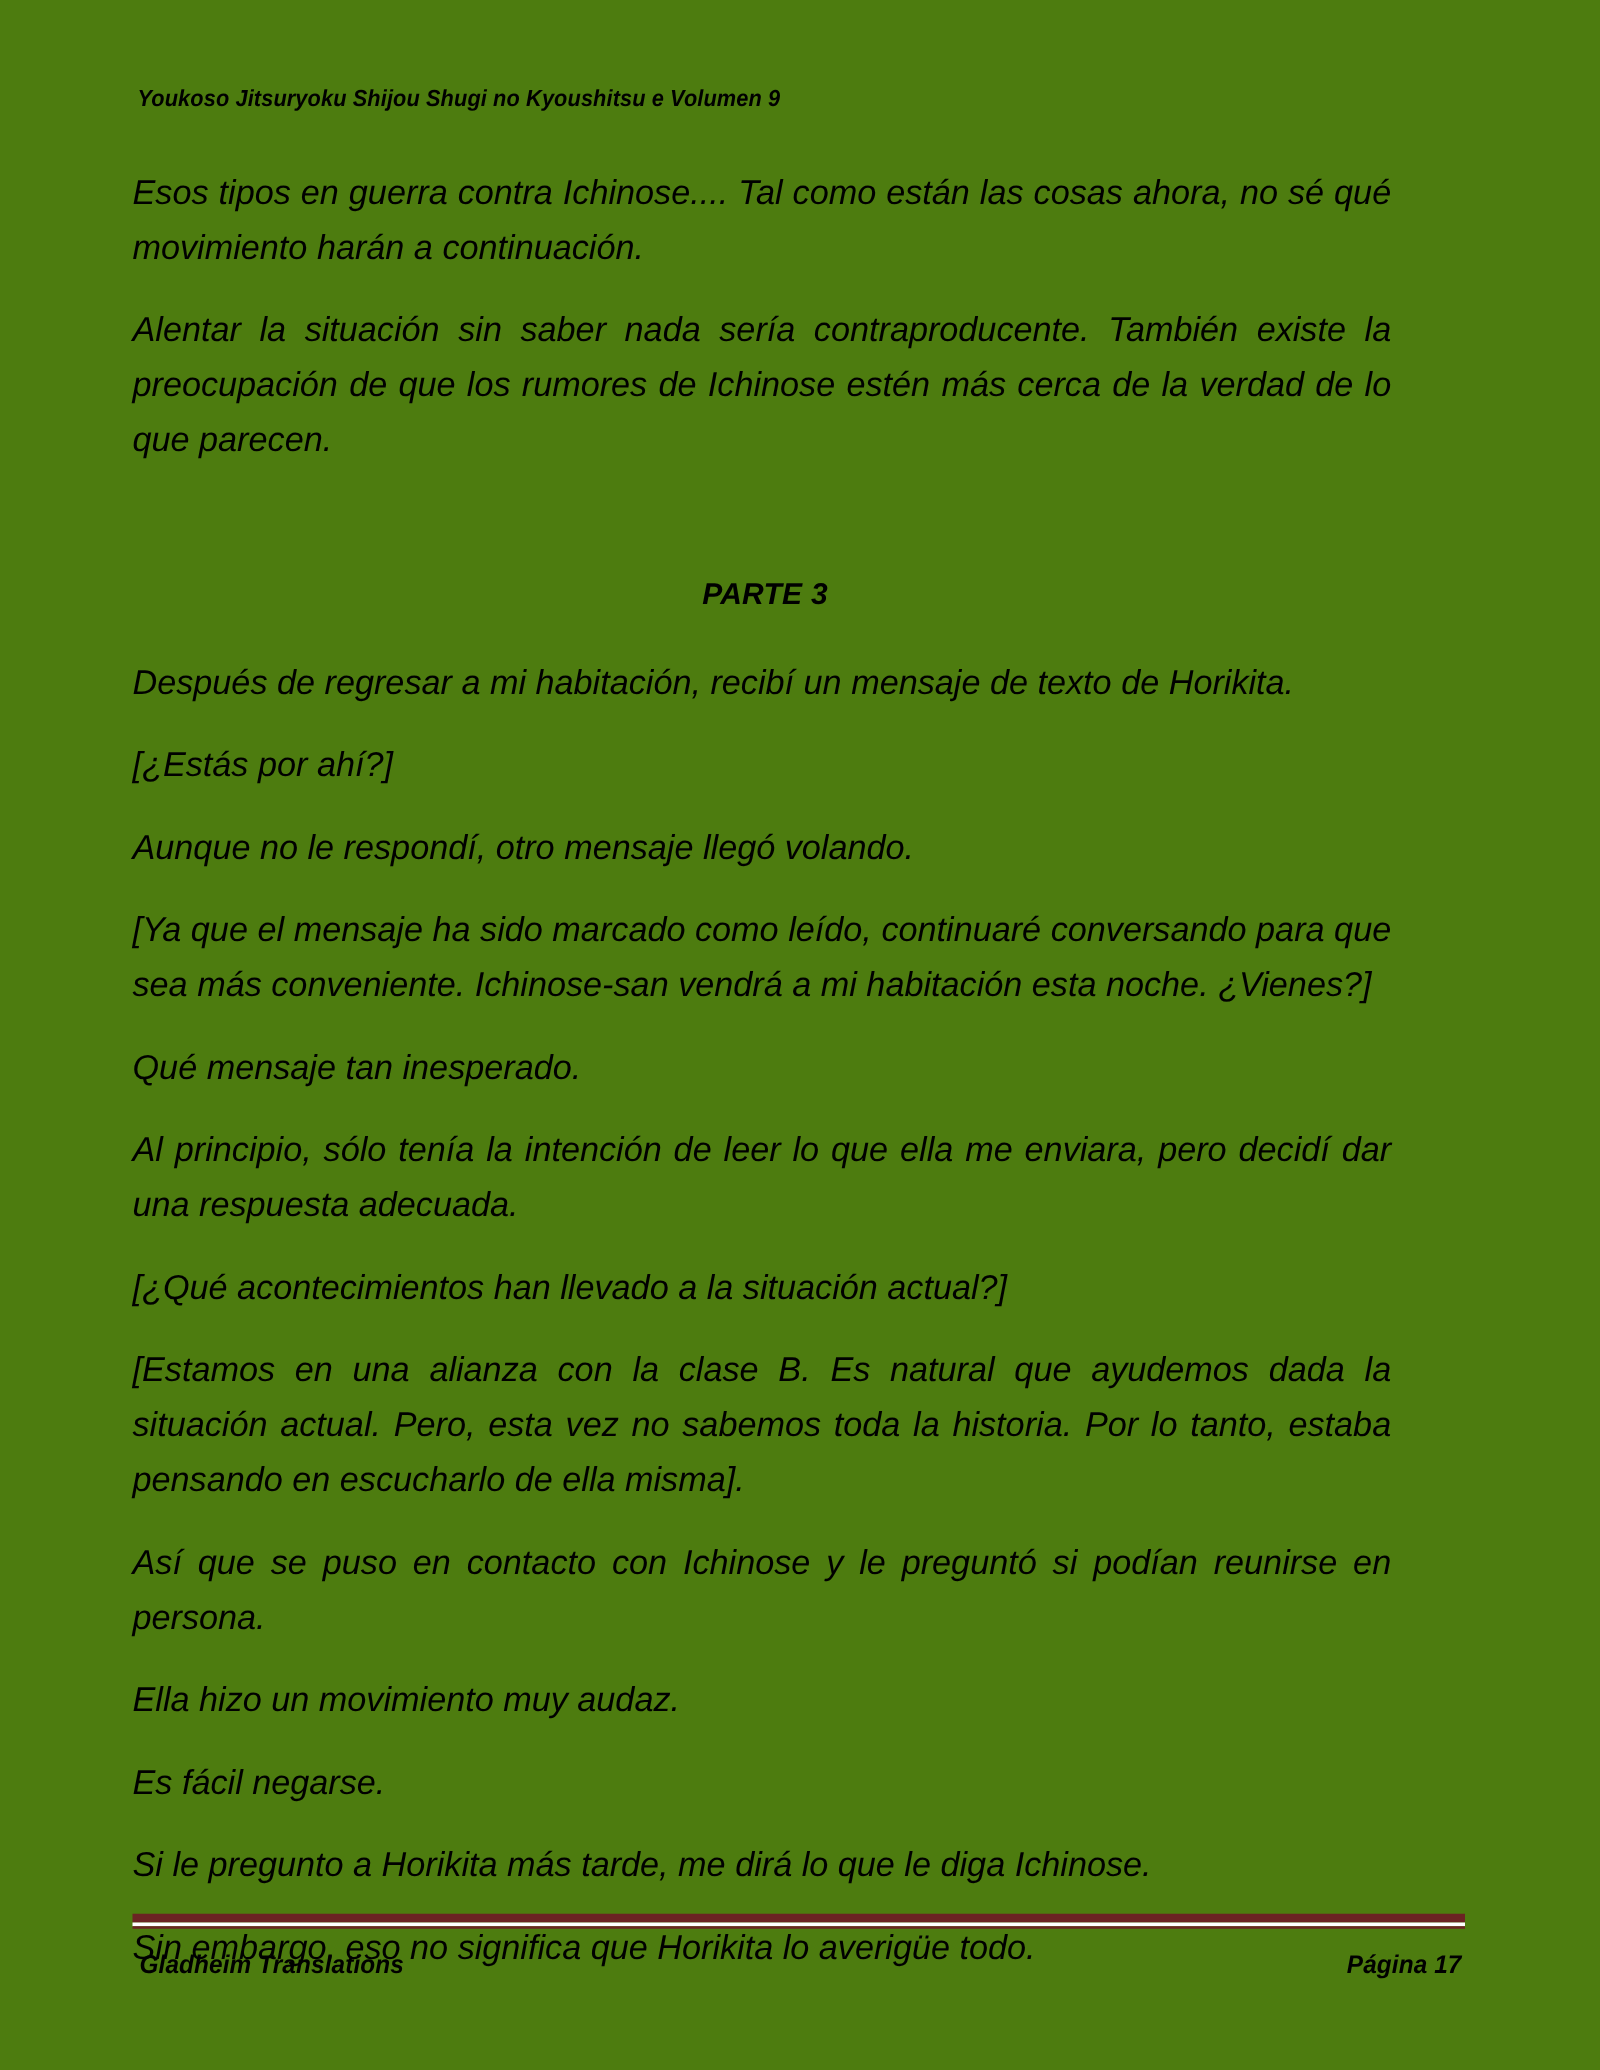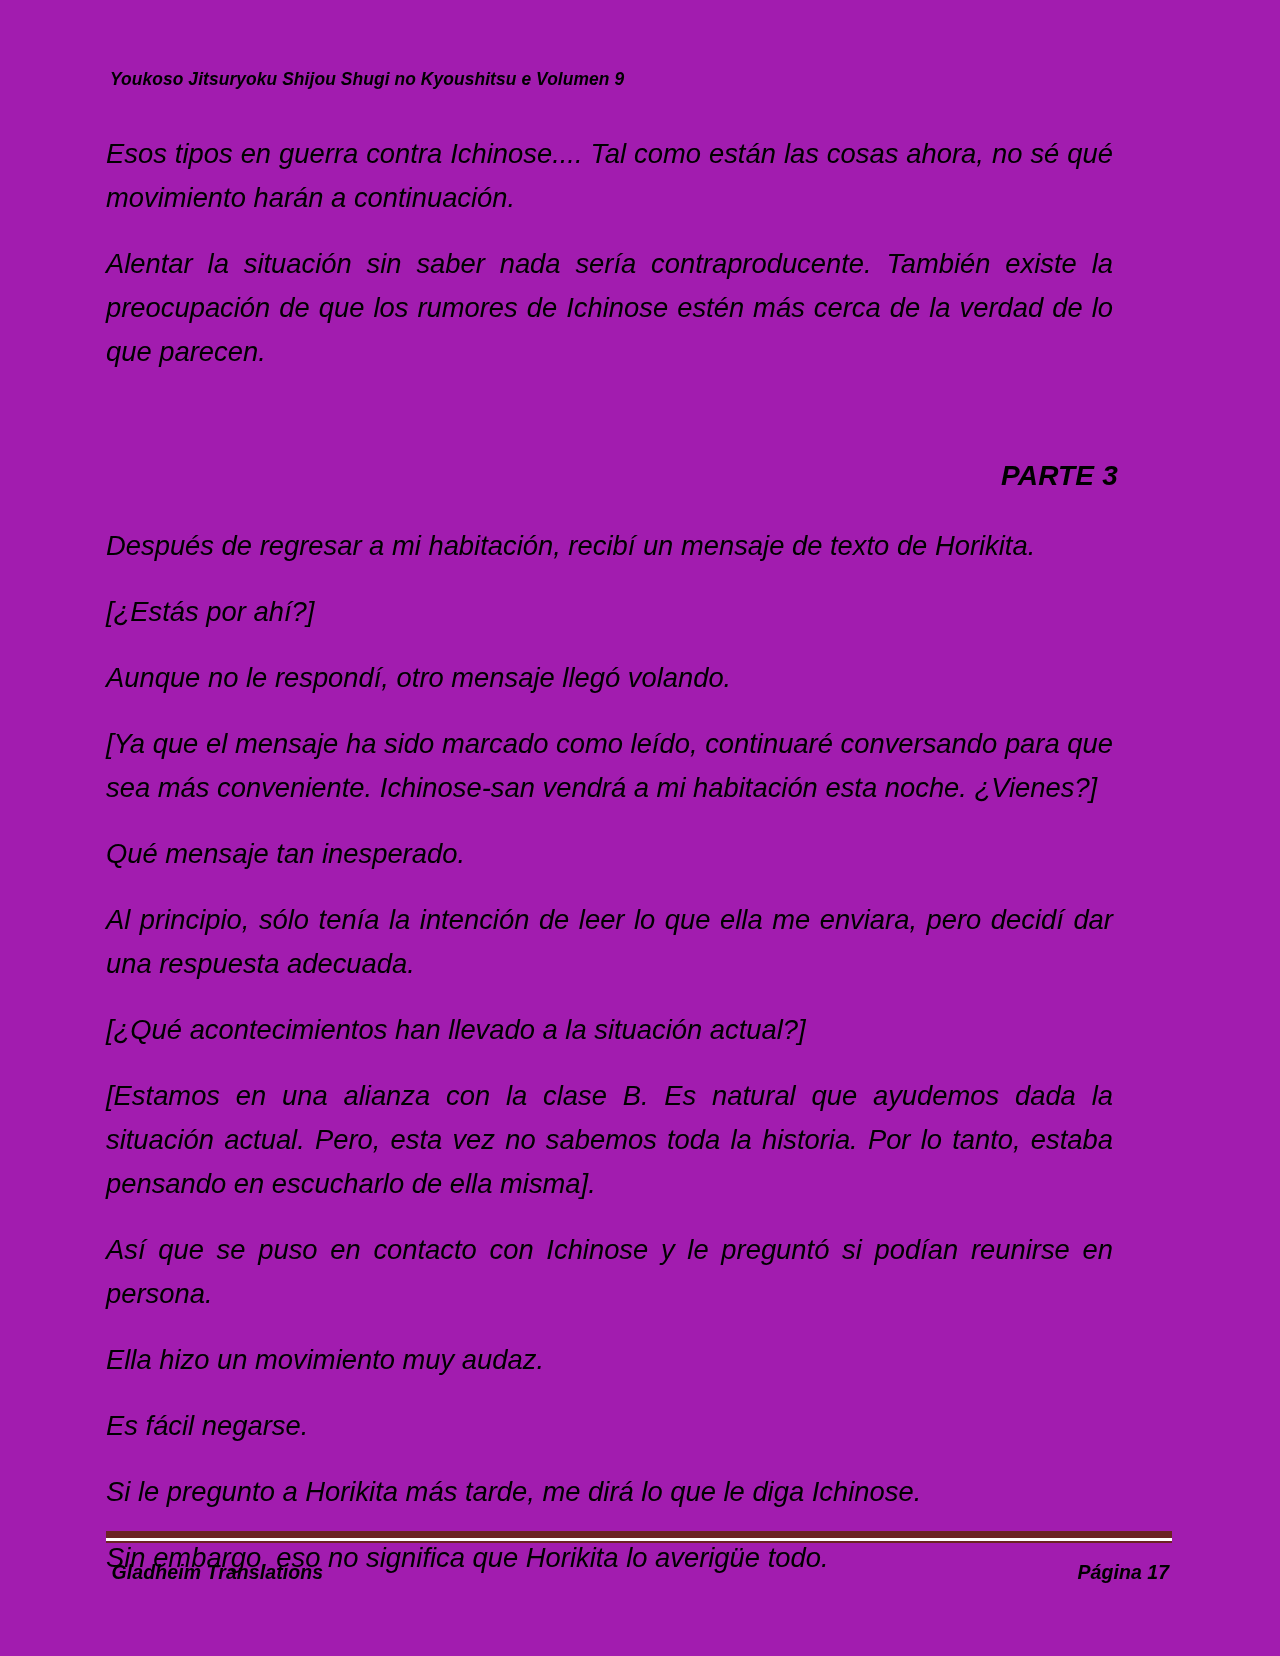--- a/index.html
+++ b/index.html
@@ -7,21 +7,21 @@
     margin: 0;
     padding: 0;
     background: #ffffff;
   }
 
   .page {
     position: relative;
     width: 1280px;
     height: 1656px;
     margin: 0 auto;
-    background: #a21caf;
+    background: #4d7c0f;
     box-sizing: border-box;
     overflow: hidden;
     font-family: "Liberation Sans Narrow", "Liberation Sans", sans-serif;
     color: #000000;
   }
 
   
   .doc-header {
     position: absolute;
     top: 68px;
@@ -71,27 +71,27 @@
   .para.single {
     text-align: left;
   }
 
   .para.msg {
     text-indent: 0;
   }
 
   .section-heading {
     font-family: "Liberation Sans", sans-serif;
-    font-size: 28px;
+    font-size: 24px;
     font-weight: bold;
     line-height: 36px;
     margin: 0 0 30px 0;
     letter-spacing: 0.2px;
     color: #000000;
-    text-align: right;
+    text-align: center;
   }
 
   .spacer-lg {
     height: 62px;
   }
 
   
   .doc-footer {
     position: absolute;
     left: 106px;

